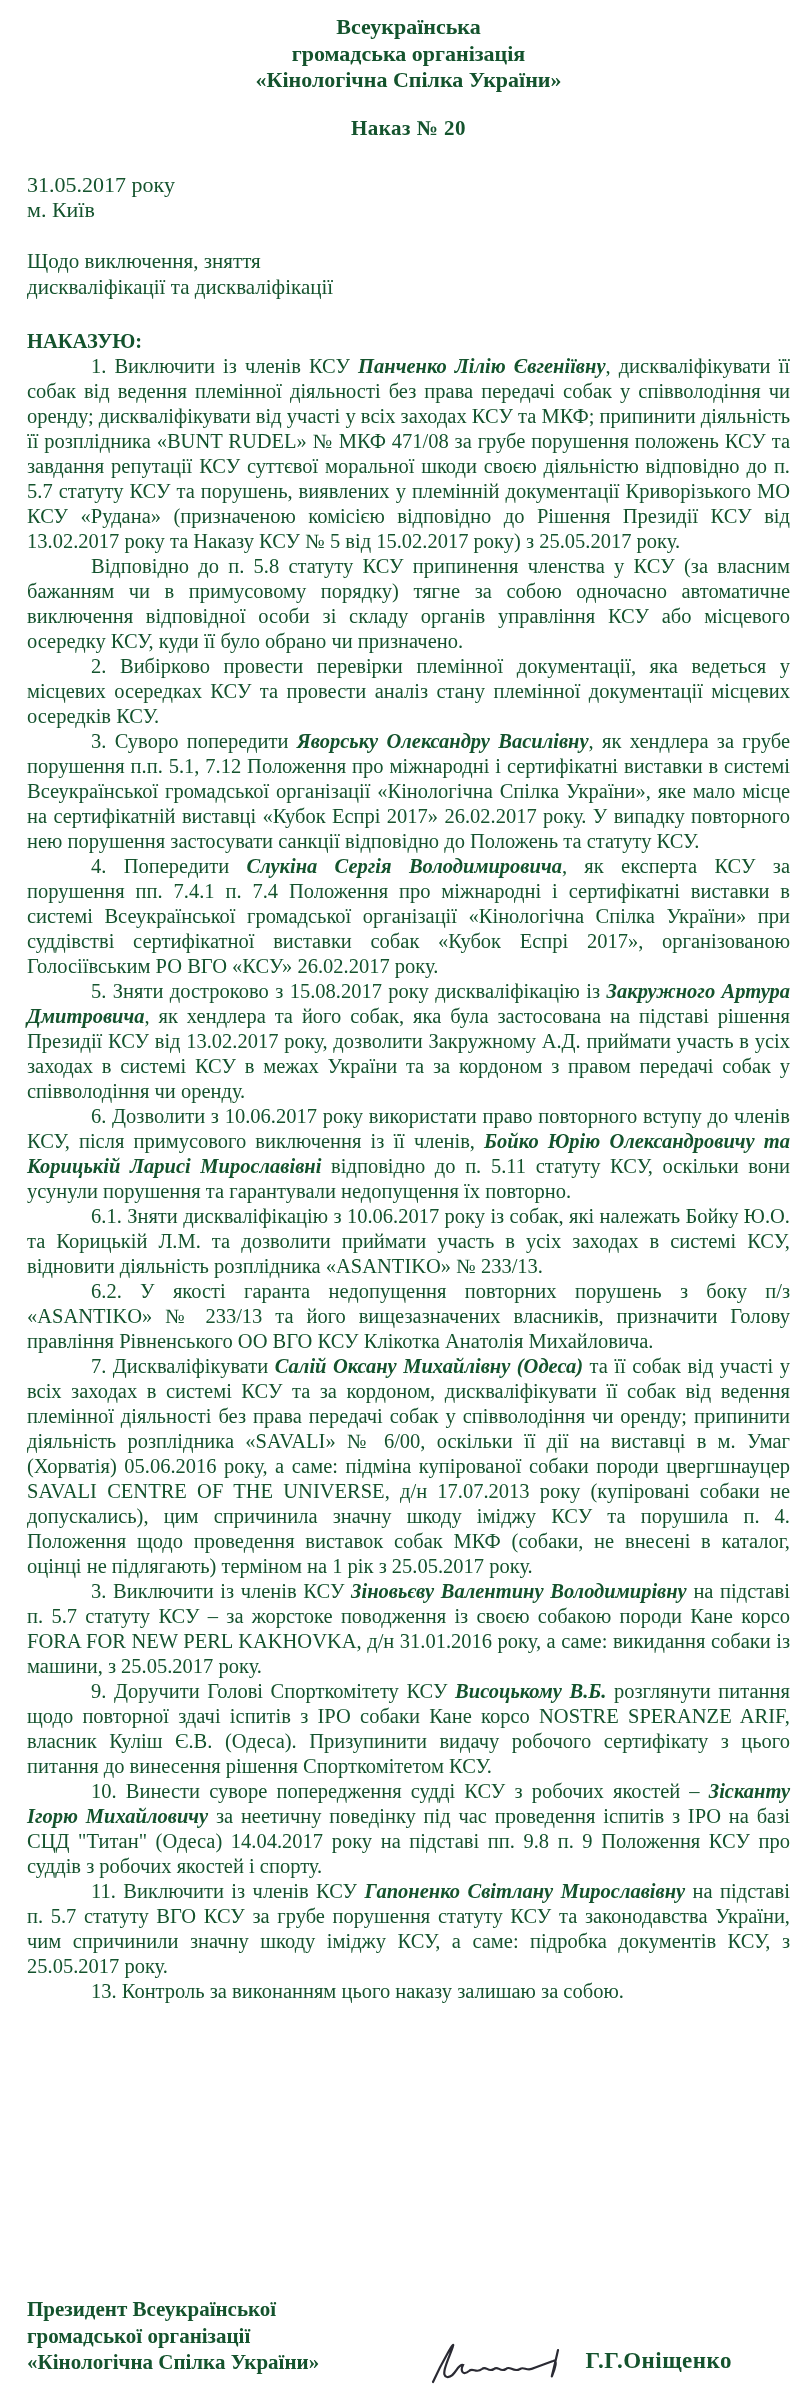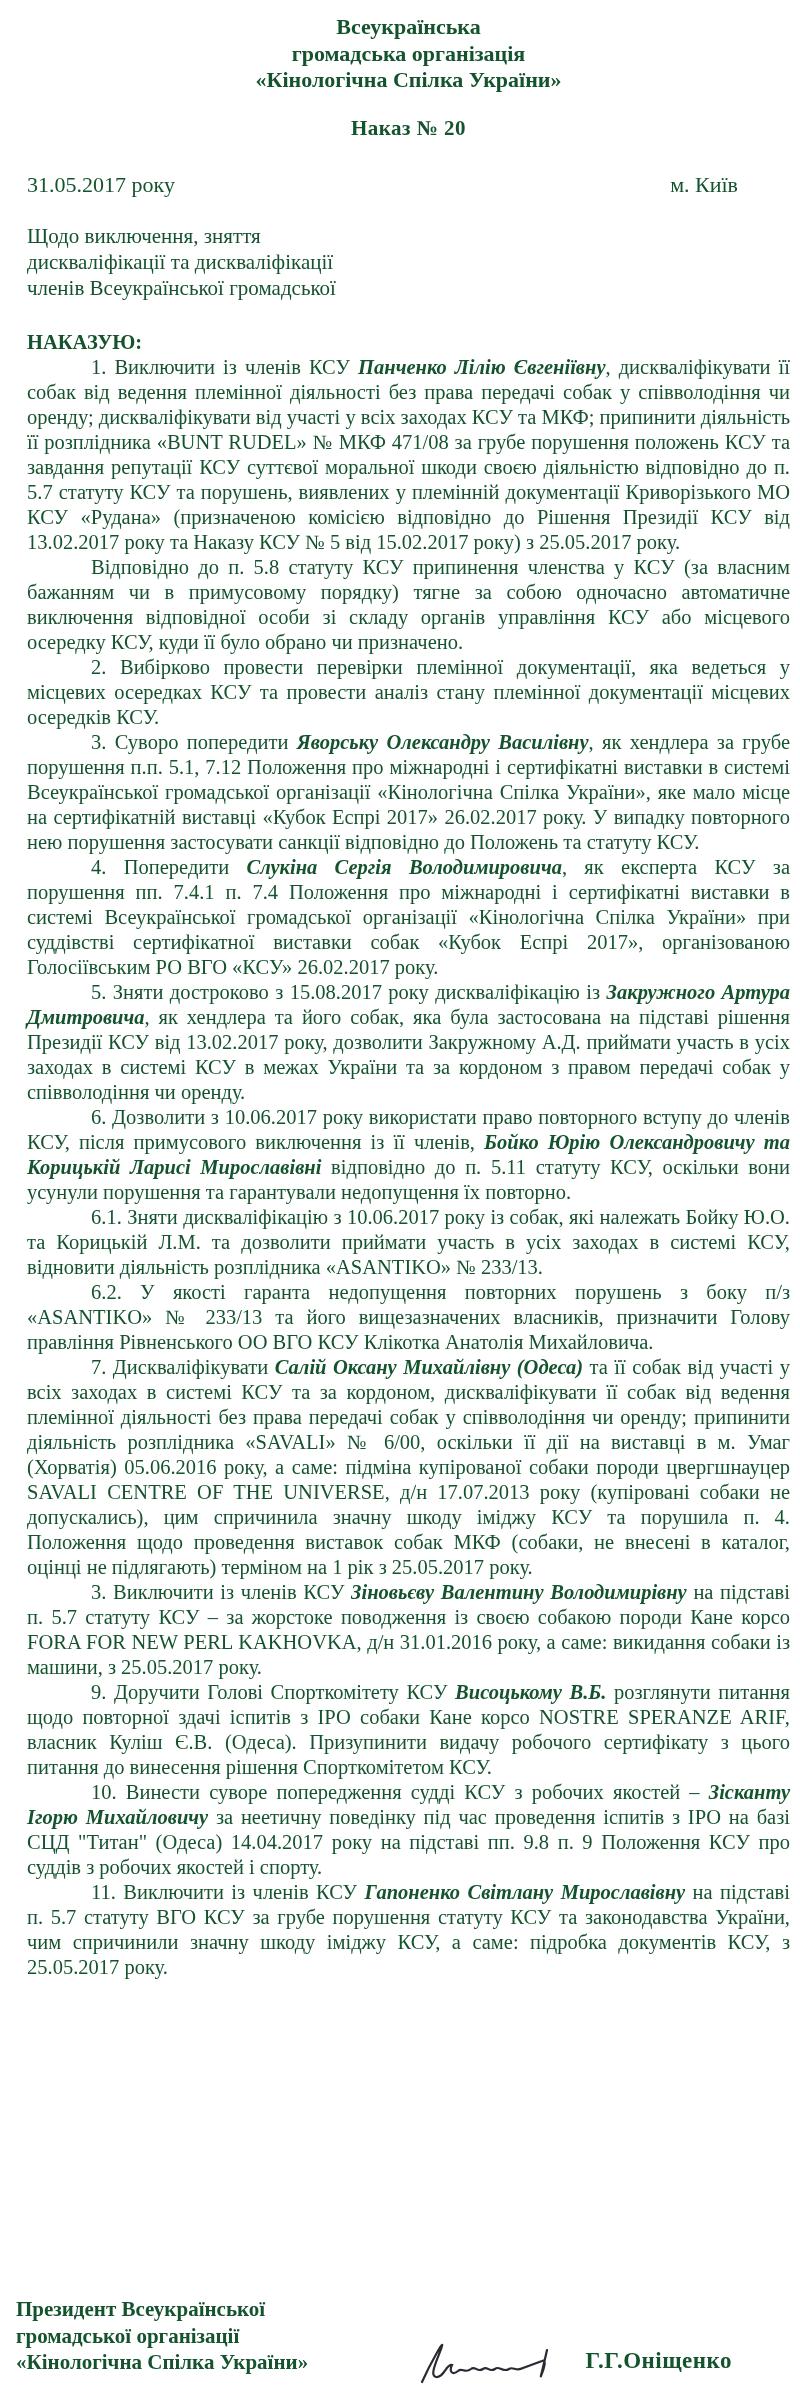--- a/index.html
+++ b/index.html
@@ -28,20 +28,21 @@
     text-align: center;
     letter-spacing: 0.5px;
   }
   .date-row {
     margin-top: 31px;
     display: flex;
     justify-content: space-between;
     font-size: 22px;
     line-height: 25px;
     padding-right: 52px;
+    flex-direction: column;
   }
   .subject-block {
     margin-top: 26px;
     font-size: 21px;
     line-height: 26px;
     max-width: 480px;
   }
   .order-body {
     margin-top: 29px;
     font-size: 20.5px;
@@ -51,21 +52,21 @@
   }
   .order-body p.para {
     margin: 0;
     text-indent: 64px;
   }
   .order-body p.para.noindent { text-indent: 0; }
   .order-body p.para.bold { font-weight: bold; }
   .name-em { font-style: italic; font-weight: bold; }
   .sig-block {
     position: absolute;
-    left: 16px;
+    left: 27px;
     right: 10px;
     top: 2296px;
   }
   .sig-titles {
     font-weight: bold;
     font-size: 21px;
     line-height: 26.5px;
   }
   .sig-script {
     position: absolute;
@@ -96,39 +97,39 @@
   <div class="order-title">Наказ № 20</div>
 
   <div class="date-row">
     <span>31.05.2017 року</span>
     <span>м. Київ</span>
   </div>
 
   <div class="subject-block">
     <div>Щодо виключення, зняття</div>
     <div>дискваліфікації та дискваліфікації</div>
-    <div>членів Всеукраїнської громадської</div>
   </div>
 
   <div class="order-body">
       <p class="para noindent bold"><span>НАКАЗУЮ:</span></p>
       <p class="para"><span>1. Виключити із членів КСУ </span><span class="name-em">Панченко Лілію Євгеніївну</span><span>, дискваліфікувати її собак від ведення племінної діяльності без права передачі собак у співволодіння чи оренду; дискваліфікувати від участі у всіх заходах КСУ та МКФ; припинити діяльність її розплідника «BUNT RUDEL» № МКФ 471/08 за грубе порушення положень КСУ та завдання репутації КСУ суттєвої моральної шкоди своєю діяльністю відповідно до п. 5.7 статуту КСУ та порушень, виявлених у племінній документації Криворізького МО КСУ «Рудана» (призначеною комісією відповідно до Рішення Президії КСУ від 13.02.2017 року та Наказу КСУ № 5 від 15.02.2017 року) з 25.05.2017 року.</span></p>
       <p class="para"><span>Відповідно до п. 5.8 статуту КСУ припинення членства у КСУ (за власним бажанням чи в примусовому порядку) тягне за собою одночасно автоматичне виключення відповідної особи зі складу органів управління КСУ або місцевого осередку КСУ, куди її було обрано чи призначено.</span></p>
       <p class="para"><span>2. Вибірково провести перевірки племінної документації, яка ведеться у місцевих осередках КСУ та провести аналіз стану племінної документації місцевих осередків КСУ.</span></p>
       <p class="para"><span>3. Суворо попередити </span><span class="name-em">Яворську Олександру Василівну</span><span>, як хендлера за грубе порушення п.п. 5.1, 7.12 Положення про міжнародні і сертифікатні виставки в системі Всеукраїнської громадської організації «Кінологічна Спілка України», яке мало місце на сертифікатній виставці «Кубок Еспрі 2017» 26.02.2017 року. У випадку повторного нею порушення застосувати санкції відповідно до Положень та статуту КСУ.</span></p>
       <p class="para"><span>4. Попередити </span><span class="name-em">Слукіна Сергія Володимировича</span><span>, як експерта КСУ за порушення пп. 7.4.1 п. 7.4 Положення про міжнародні і сертифікатні виставки в системі Всеукраїнської громадської організації «Кінологічна Спілка України» при суддівстві сертифікатної виставки собак «Кубок Еспрі 2017», організованою Голосіївським РО ВГО «КСУ» 26.02.2017 року.</span></p>
       <p class="para"><span>5. Зняти достроково з 15.08.2017 року дискваліфікацію із </span><span class="name-em">Закружного Артура Дмитровича</span><span>, як хендлера та його собак, яка була застосована на підставі рішення Президії КСУ від 13.02.2017 року, дозволити Закружному А.Д. приймати участь в усіх заходах в системі КСУ в межах України та за кордоном з правом передачі собак у співволодіння чи оренду.</span></p>
       <p class="para"><span>6. Дозволити з 10.06.2017 року використати право повторного вступу до членів КСУ, після примусового виключення із її членів, </span><span class="name-em">Бойко Юрію Олександровичу та Корицькій Ларисі Мирославівні</span><span> відповідно до п. 5.11 статуту КСУ, оскільки вони усунули порушення та гарантували недопущення їх повторно.</span></p>
       <p class="para"><span>6.1. Зняти дискваліфікацію з 10.06.2017 року із собак, які належать Бойку Ю.О. та Корицькій Л.М. та дозволити приймати участь в усіх заходах в системі КСУ, відновити діяльність розплідника «ASANTIKO» № 233/13.</span></p>
       <p class="para"><span>6.2. У якості гаранта недопущення повторних порушень з боку п/з «ASANTIKO» № 233/13 та його вищезазначених власників, призначити Голову правління Рівненського ОО ВГО КСУ Клікотка Анатолія Михайловича.</span></p>
       <p class="para"><span>7. Дискваліфікувати </span><span class="name-em">Салій Оксану Михайлівну (Одеса)</span><span> та її собак від участі у всіх заходах в системі КСУ та за кордоном, дискваліфікувати її собак від ведення племінної діяльності без права передачі собак у співволодіння чи оренду; припинити діяльність розплідника «SAVALI» № 6/00, оскільки її дії на виставці в м. Умаг (Хорватія) 05.06.2016 року, а саме: підміна купірованої собаки породи цвергшнауцер SAVALI CENTRE OF THE UNIVERSE, д/н 17.07.2013 року (купіровані собаки не допускались), цим спричинила значну шкоду іміджу КСУ та порушила п. 4. Положення щодо проведення виставок собак МКФ (собаки, не внесені в каталог, оцінці не підлягають) терміном на 1 рік з 25.05.2017 року.</span></p>
       <p class="para"><span>3. Виключити із членів КСУ </span><span class="name-em">Зіновьєву Валентину Володимирівну</span><span> на підставі п. 5.7 статуту КСУ – за жорстоке поводження із своєю собакою породи Кане корсо FORA FOR NEW PERL KAKHOVKA, д/н 31.01.2016 року, а саме: викидання собаки із машини, з 25.05.2017 року.</span></p>
       <p class="para"><span>9. Доручити Голові Спорткомітету КСУ </span><span class="name-em">Висоцькому В.Б.</span><span> розглянути питання щодо повторної здачі іспитів з ІРО собаки Кане корсо NOSTRE SPERANZE ARIF, власник Куліш Є.В. (Одеса). Призупинити видачу робочого сертифікату з цього питання до винесення рішення Спорткомітетом КСУ.</span></p>
       <p class="para"><span>10. Винести суворе попередження судді КСУ з робочих якостей – </span><span class="name-em">Зісканту Ігорю Михайловичу</span><span> за неетичну поведінку під час проведення іспитів з ІРО на базі СЦД "Титан" (Одеса) 14.04.2017 року на підставі пп. 9.8 п. 9 Положення КСУ про суддів з робочих якостей і спорту.</span></p>
       <p class="para"><span>11. Виключити із членів КСУ </span><span class="name-em">Гапоненко Світлану Мирославівну</span><span> на підставі п. 5.7 статуту ВГО КСУ за грубе порушення статуту КСУ та законодавства України, чим спричинили значну шкоду іміджу КСУ, а саме: підробка документів КСУ, з 25.05.2017 року.</span></p>
+      <p class="para"><span>13. Контроль за виконанням цього наказу залишаю за собою.</span></p>
     </div>
 
   <div class="sig-block">
     <div class="sig-titles">
       <div>Президент Всеукраїнської</div>
       <div>громадської організації</div>
       <div>«Кінологічна Спілка України»</div>
     </div>
     <div class="sig-script">
       <svg width="160" height="52" viewBox="0 0 160 52" aria-hidden="true">

